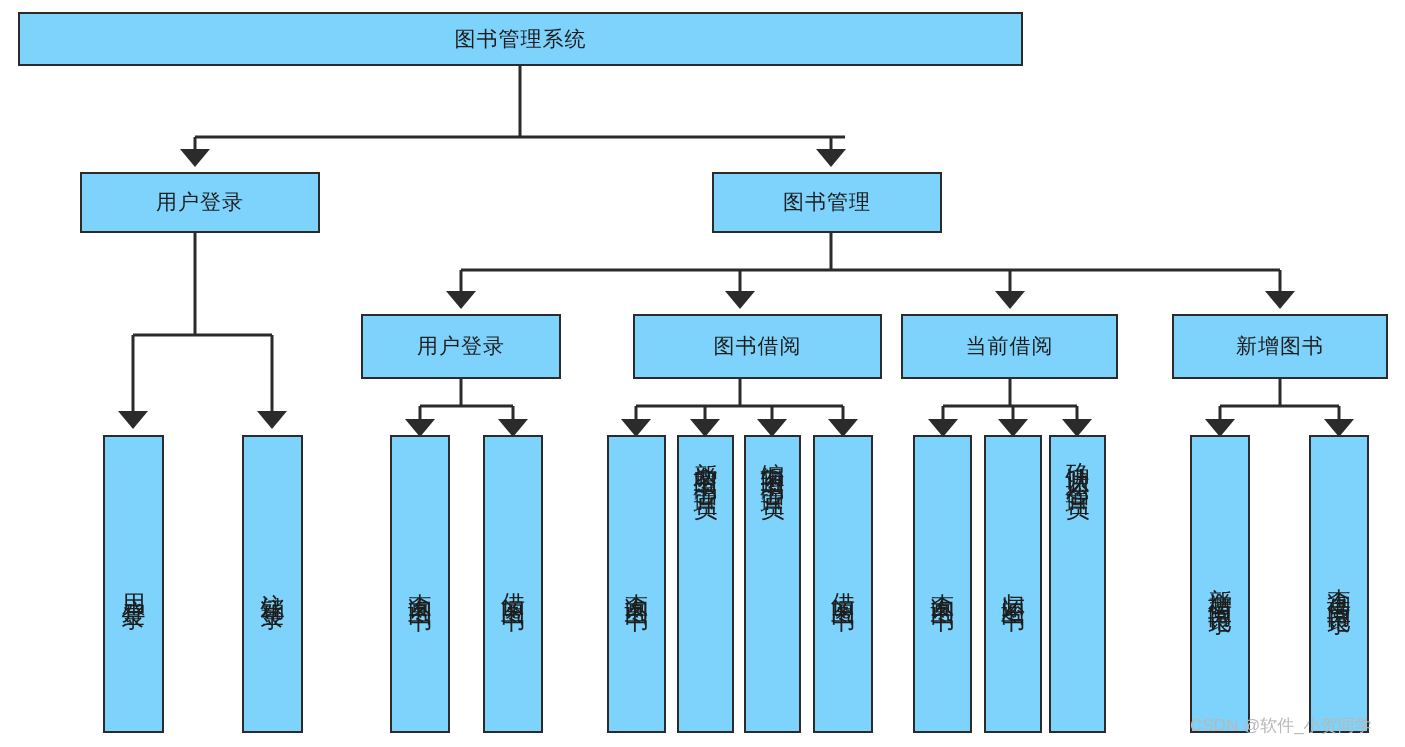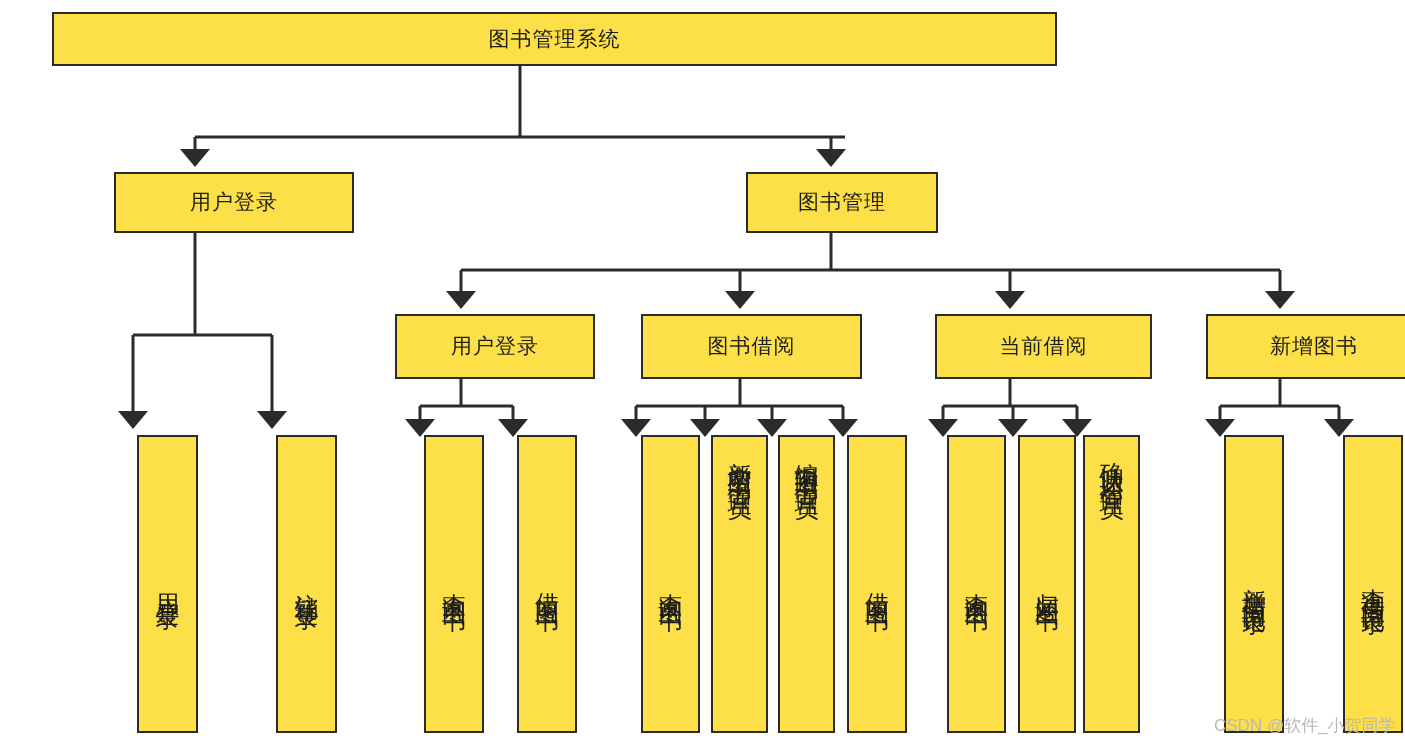--- a/index.html
+++ b/index.html
@@ -21,28 +21,27 @@
     position: absolute;
     left: 0;
     top: 0;
     width: 1405px;
     height: 747px;
     pointer-events: none;
   }
   .node {
     position: absolute;
     box-sizing: border-box;
-    background: #fde047;
+    background: #7dd3fc;
     border: 2px solid #2b2b2b;
     display: flex;
     align-items: center;
     justify-content: center;
     color: #1d1d1d;
     z-index: 2;
-    margin-left: 34px;
   }
   .node .lbl {
     display: block;
     text-align: center;
     line-height: 1.25;
   }
   .node.horiz .lbl {
     font-size: 21px;
     letter-spacing: 1px;
     white-space: nowrap;
@@ -66,21 +65,20 @@
   }
   .watermark {
     position: absolute;
     left: 1190px;
     top: 714px;
     font-size: 17px;
     color: #b8b8b8;
     white-space: nowrap;
     z-index: 3;
     font-family: "Liberation Sans", "DejaVu Sans", sans-serif;
-    margin-left: 24px;
   }
 </style>
 </head>
 <body>
 
 <div id="canvas">
 
   <svg id="wires" viewBox="0 0 1405 747" xmlns="http://www.w3.org/2000/svg">
     <defs>
       <marker id="arrow" markerWidth="10" markerHeight="10" refX="3" refY="5" orient="auto" markerUnits="strokeWidth">
@@ -131,28 +129,28 @@
     </g>
   </svg>
 
   <div class="node horiz" style="left:18px; top:12px; width:1005px; height:54px;">
     <span class="lbl">图书管理系统</span>
   </div>
 
   <div class="node horiz" style="left:80px; top:172px; width:240px; height:61px;">
     <span class="lbl">用户登录</span>
   </div>
-  <div class="node horiz" style="left:712px; top:172px; width:192px; height:61px;">
+  <div class="node horiz" style="left:712px; top:172px; width:230px; height:61px;">
     <span class="lbl">图书管理</span>
   </div>
 
   <div class="node horiz" style="left:361px; top:314px; width:200px; height:65px;">
     <span class="lbl">用户登录</span>
   </div>
-  <div class="node horiz" style="left:607px; top:314px; width:221px; height:65px;">
+  <div class="node horiz" style="left:633px; top:314px; width:249px; height:65px;">
     <span class="lbl">图书借阅</span>
   </div>
   <div class="node horiz" style="left:901px; top:314px; width:217px; height:65px;">
     <span class="lbl">当前借阅</span>
   </div>
   <div class="node horiz" style="left:1172px; top:314px; width:216px; height:65px;">
     <span class="lbl">新增图书</span>
   </div>
 
   <div class="node vert centered" style="left:103px; top:435px; width:61px; height:298px;">

